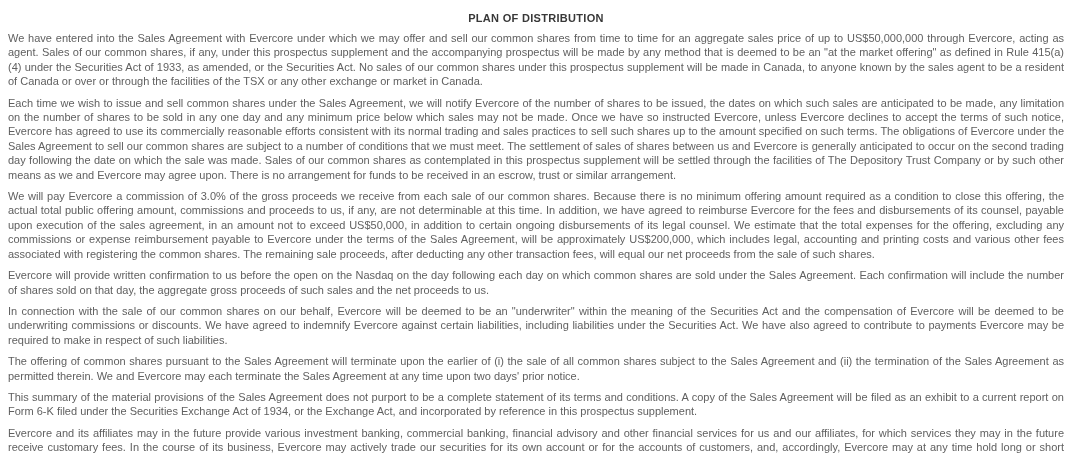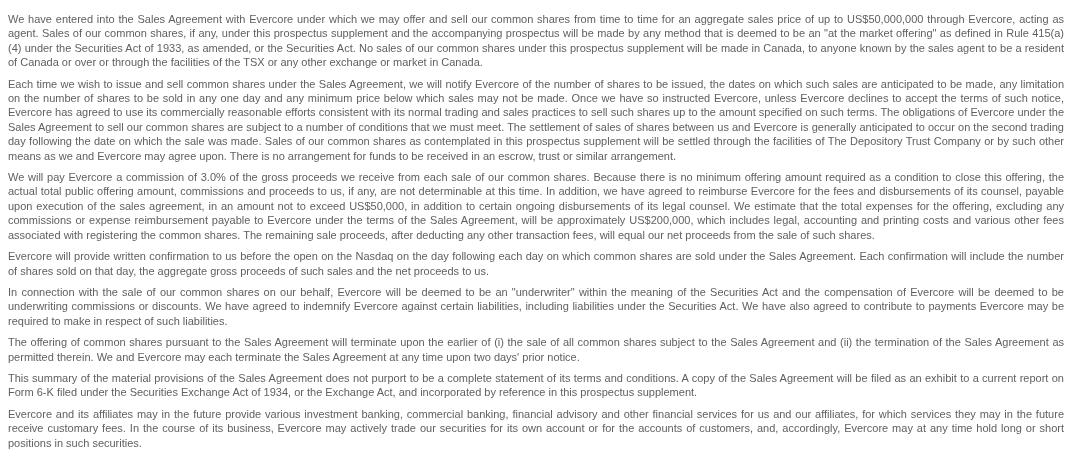--- a/index.html
+++ b/index.html
@@ -31,20 +31,21 @@
     line-height: 14.4px;
     color: #606060;
     text-align: justify;
     margin: 0 0 7px 0;
   }
 </style>
 </head>
 <body>
 
 <div class="page">
+  <h1 class="doc-title">PLAN OF DISTRIBUTION</h1>
   <div class="doc-body">
       <p>We have entered into the Sales Agreement with Evercore under which we may offer and sell our common shares from time to time for an aggregate sales price of up to US$50,000,000 through Evercore, acting as agent. Sales of our common shares, if any, under this prospectus supplement and the accompanying prospectus will be made by any method that is deemed to be an "at the market offering" as defined in Rule 415(a)(4) under the Securities Act of 1933, as amended, or the Securities Act. No sales of our common shares under this prospectus supplement will be made in Canada, to anyone known by the sales agent to be a resident of Canada or over or through the facilities of the TSX or any other exchange or market in Canada.</p>
       <p>Each time we wish to issue and sell common shares under the Sales Agreement, we will notify Evercore of the number of shares to be issued, the dates on which such sales are anticipated to be made, any limitation on the number of shares to be sold in any one day and any minimum price below which sales may not be made. Once we have so instructed Evercore, unless Evercore declines to accept the terms of such notice, Evercore has agreed to use its commercially reasonable efforts consistent with its normal trading and sales practices to sell such shares up to the amount specified on such terms. The obligations of Evercore under the Sales Agreement to sell our common shares are subject to a number of conditions that we must meet. The settlement of sales of shares between us and Evercore is generally anticipated to occur on the second trading day following the date on which the sale was made. Sales of our common shares as contemplated in this prospectus supplement will be settled through the facilities of The Depository Trust Company or by such other means as we and Evercore may agree upon. There is no arrangement for funds to be received in an escrow, trust or similar arrangement.</p>
       <p>We will pay Evercore a commission of 3.0% of the gross proceeds we receive from each sale of our common shares. Because there is no minimum offering amount required as a condition to close this offering, the actual total public offering amount, commissions and proceeds to us, if any, are not determinable at this time. In addition, we have agreed to reimburse Evercore for the fees and disbursements of its counsel, payable upon execution of the sales agreement, in an amount not to exceed US$50,000, in addition to certain ongoing disbursements of its legal counsel. We estimate that the total expenses for the offering, excluding any commissions or expense reimbursement payable to Evercore under the terms of the Sales Agreement, will be approximately US$200,000, which includes legal, accounting and printing costs and various other fees associated with registering the common shares. The remaining sale proceeds, after deducting any other transaction fees, will equal our net proceeds from the sale of such shares.</p>
       <p>Evercore will provide written confirmation to us before the open on the Nasdaq on the day following each day on which common shares are sold under the Sales Agreement. Each confirmation will include the number of shares sold on that day, the aggregate gross proceeds of such sales and the net proceeds to us.</p>
       <p>In connection with the sale of our common shares on our behalf, Evercore will be deemed to be an "underwriter" within the meaning of the Securities Act and the compensation of Evercore will be deemed to be underwriting commissions or discounts. We have agreed to indemnify Evercore against certain liabilities, including liabilities under the Securities Act. We have also agreed to contribute to payments Evercore may be required to make in respect of such liabilities.</p>
       <p>The offering of common shares pursuant to the Sales Agreement will terminate upon the earlier of (i) the sale of all common shares subject to the Sales Agreement and (ii) the termination of the Sales Agreement as permitted therein. We and Evercore may each terminate the Sales Agreement at any time upon two days' prior notice.</p>
       <p>This summary of the material provisions of the Sales Agreement does not purport to be a complete statement of its terms and conditions. A copy of the Sales Agreement will be filed as an exhibit to a current report on Form 6-K filed under the Securities Exchange Act of 1934, or the Exchange Act, and incorporated by reference in this prospectus supplement.</p>
       <p>Evercore and its affiliates may in the future provide various investment banking, commercial banking, financial advisory and other financial services for us and our affiliates, for which services they may in the future receive customary fees. In the course of its business, Evercore may actively trade our securities for its own account or for the accounts of customers, and, accordingly, Evercore may at any time hold long or short positions in such securities.</p>
     </div>

